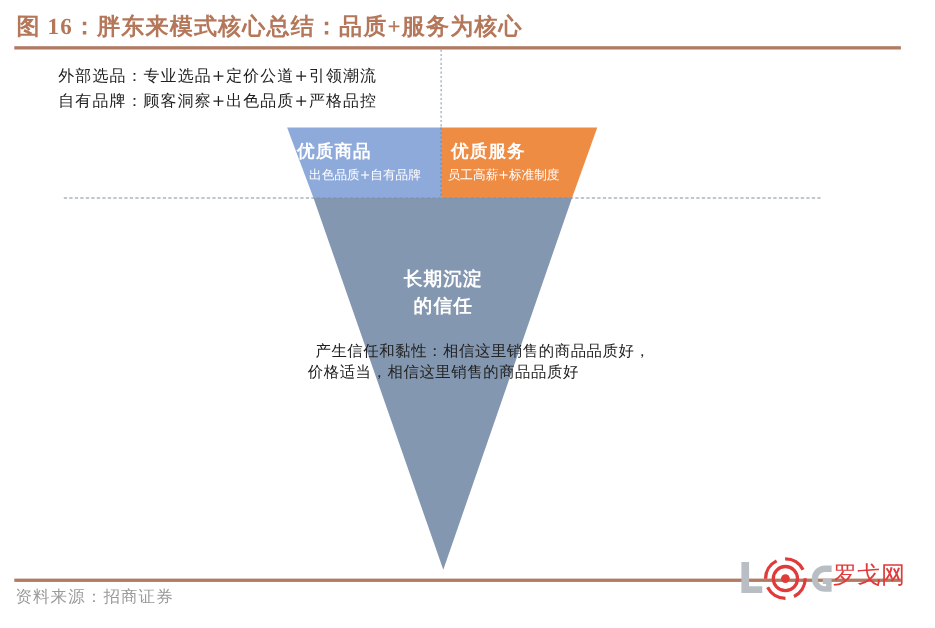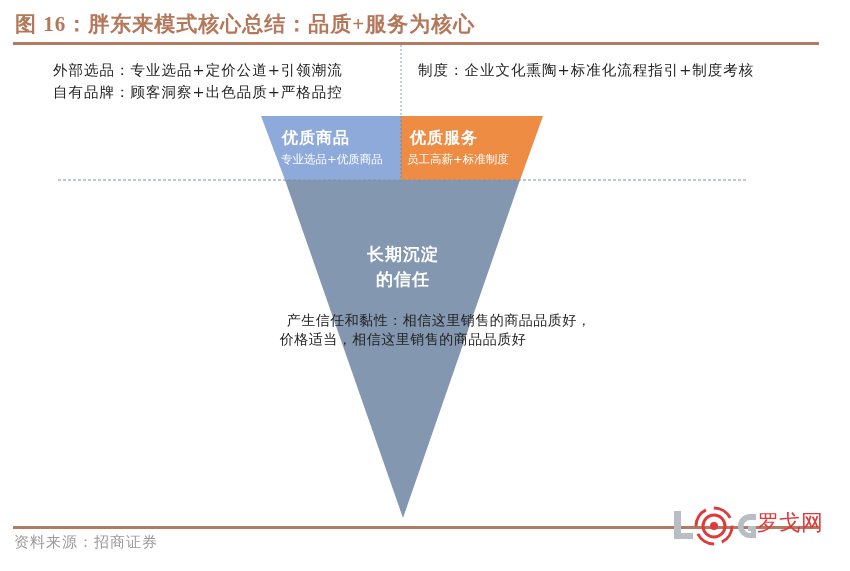--- a/index.html
+++ b/index.html
@@ -132,25 +132,24 @@
   <line x1="401" y1="116" x2="401" y2="180" stroke="#6f86a8" stroke-width="1" stroke-dasharray="2,2"></line>
 
   <line x1="58" y1="180" x2="748" y2="180" stroke="#7f8fa8" stroke-width="1" stroke-dasharray="3,2"></line>
 </svg>
 
 <div class="text-block left-block">
   <div>外部选品：专业选品+定价公道+引领潮流</div>
   <div>自有品牌：顾客洞察+出色品质+严格品控</div>
 </div>
 <div class="text-block right-block">
-  <div>制度：企业文化熏陶+标准化流程指引+制度考核</div>
 </div>
 
-<div class="seg-title" style="left:282px; top:128px;">优质商品</div>
-<div class="seg-sub" style="left:281px; top:152px;">专业选品+优质商品</div>
+<div class="seg-title" style="left:270px; top:128px;">优质商品</div>
+<div class="seg-sub" style="left:281px; top:152px;">出色品质+自有品牌</div>
 <div class="seg-title" style="left:410px; top:128px;">优质服务</div>
 <div class="seg-sub" style="left:407px; top:152px;">员工高薪+标准制度</div>
 
 <div class="center-title" style="top:241px;">长期沉淀</div>
 <div class="center-title" style="top:266px;">的信任</div>
 
 <div class="caption cap1">产生信任和黏性：相信这里销售的商品品质好，</div>
 <div class="caption cap2">价格适当，相信这里销售的商品品质好</div>
 
 <div class="rule bottom"></div>

